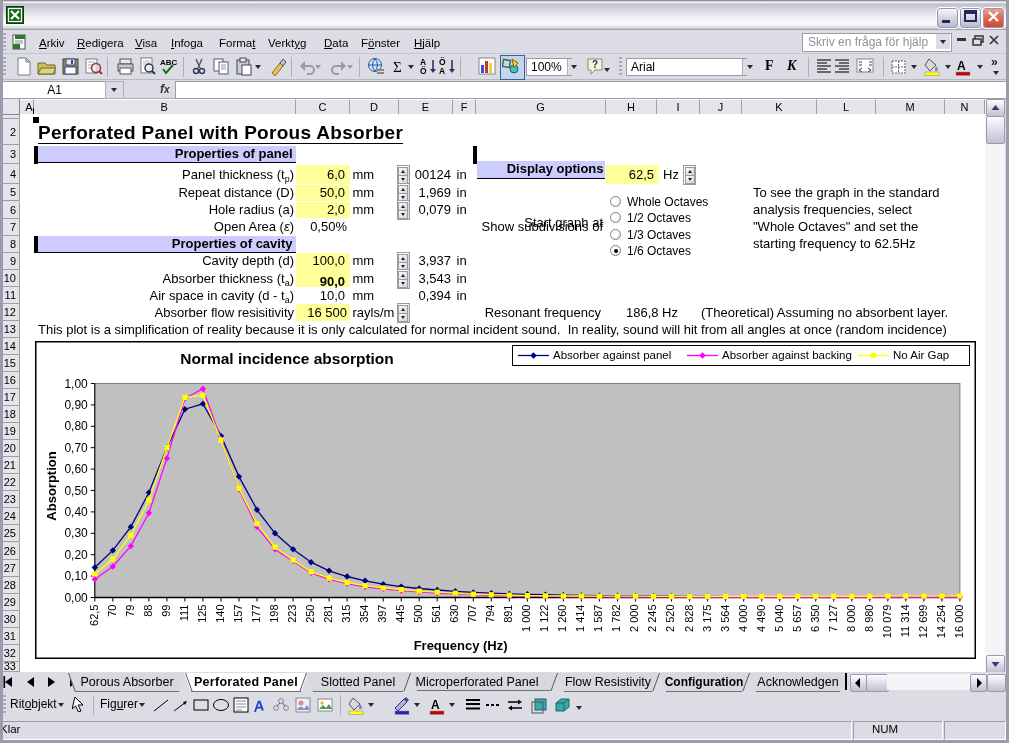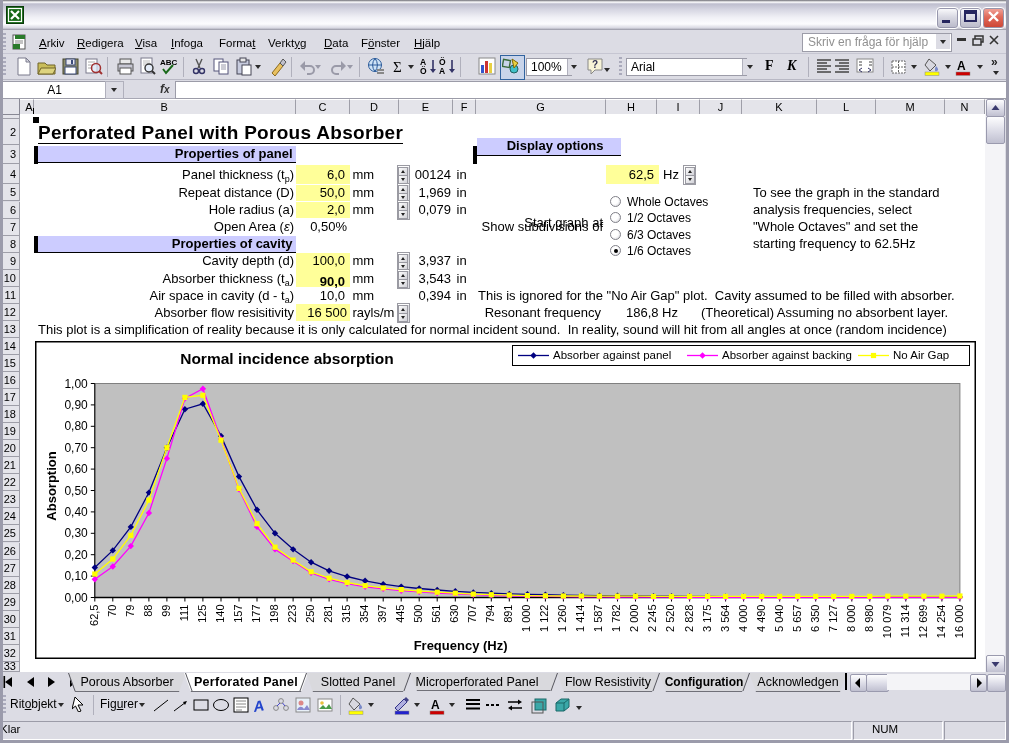--- a/index.html
+++ b/index.html
@@ -316,21 +316,21 @@
     <div class="rh abs" style="top:661.8px;height:9.2px">33</div>
 <div id="sheet" class="abs"></div>
 <div class="abs" style="left:38px;top:122px;font-size:19px;font-weight:bold;color:#000;white-space:nowrap;border-bottom:1.6px solid #000;padding-bottom:0px;line-height:21px;letter-spacing:0.3px">Perforated Panel with Porous Absorber</div>
     <div class="abs" style="left:33px;top:117px;width:6px;height:6px;background:#000"></div>
     <div class="abs" style="left:32.5px;top:108px;width:1.5px;height:6px;background:#000"></div>
     <div class="abs blkL" style="left:34px;top:145.5px;width:3.5px;height:18px"></div>
     <div class="band abs" style="left:37.5px;top:145.5px;width:255px;height:16.5px;line-height:16.5px;padding-right:3px">Properties of panel</div>
     <div class="abs blkL" style="left:34px;top:236px;width:3.5px;height:17px"></div>
     <div class="band abs" style="left:37.5px;top:236px;width:255px;height:15.5px;line-height:15.5px;padding-right:3px">Properties of cavity</div>
     <div class="abs blkL" style="left:473px;top:145.5px;width:3.5px;height:18px"></div>
-    <div class="band abs" style="left:476.5px;top:138px;width:127px;height:16.5px;line-height:16.5px;padding-right:17px">Display options</div>
+    <div class="band abs" style="left:476.5px;top:161px;width:127px;height:16.5px;line-height:16.5px;padding-right:1px">Display options</div>
     <div class="yc abs" style="left:296px;top:164.5px;width:54px;height:19.5px"></div>
     <div class="yc abs" style="left:296px;top:184.5px;width:54px;height:16.5px"></div>
     <div class="yc abs" style="left:296px;top:201.5px;width:54px;height:16.5px"></div>
     <div class="yc abs" style="left:296px;top:253px;width:54px;height:16.5px"></div>
     <div class="yc abs" style="left:296px;top:270px;width:54px;height:16.5px"></div>
     <div class="yc abs" style="left:296px;top:304px;width:54px;height:16.5px"></div>
     <div class="yc abs" style="left:606px;top:164.5px;width:53px;height:19.5px"></div>
     <div class="abs s13" style="right:715px;top:166.5px;font-size:13px;font-weight:normal;line-height:16px;">Panel thickness (t<sub>p</sub>)</div>
     <div class="abs s13" style="right:715px;top:185.0px;font-size:13px;font-weight:normal;line-height:16px;">Repeat distance (D)</div>
     <div class="abs s13" style="right:715px;top:202.2px;font-size:13px;font-weight:normal;line-height:16px;">Hole radius (a)</div>
@@ -396,29 +396,28 @@
     </div>
     <div class="abs s13" style="right:406px;top:166.5px;font-size:13px;font-weight:normal;line-height:16px;margin-top:48px;">Start graph at</div>
     <div class="abs s13" style="right:355px;top:166.5px;font-size:13px;font-weight:normal;line-height:16px;">62,5</div>
     <div class="abs s13" style="left:663px;top:166.5px;font-size:13px;font-weight:normal;line-height:16px;">Hz</div>
     <div class="abs s13" style="right:406px;top:219.4px;font-size:13px;font-weight:normal;line-height:16px;">Show subdivisions of</div>
     <div class="radio abs" style="left:610px;top:195.5px"></div>
     <div class="rlab abs" style="left:627px;top:194.5px">Whole Octaves</div>
     <div class="radio abs" style="left:610px;top:212px"></div>
     <div class="rlab abs" style="left:627px;top:211px">1/2 Octaves</div>
     <div class="radio abs" style="left:610px;top:228.5px"></div>
-    <div class="rlab abs" style="left:627px;top:227.5px">6/3 Octaves</div>
+    <div class="rlab abs" style="left:627px;top:227.5px">1/3 Octaves</div>
     <div class="radio abs" style="left:610px;top:245px"></div>
     <div class="rdot abs" style="left:614px;top:249px"></div>
     <div class="rlab abs" style="left:627px;top:244px">1/6 Octaves</div>
     <div class="abs s13" style="left:753px;top:185.3px;font-size:13px;font-weight:normal;line-height:16px;">To see the graph in the standard</div>
     <div class="abs s13" style="left:753px;top:202.3px;font-size:13px;font-weight:normal;line-height:16px;">analysis frequencies, select</div>
     <div class="abs s13" style="left:753px;top:219.3px;font-size:13px;font-weight:normal;line-height:16px;">"Whole Octaves" and set the</div>
     <div class="abs s13" style="left:753px;top:236.3px;font-size:13px;font-weight:normal;line-height:16px;">starting frequency to 62.5Hz</div>
-    <div class="abs s13" style="left:478px;top:287.6px;font-size:13px;font-weight:normal;line-height:16px;">This is ignored for the "No Air Gap" plot.&nbsp; Cavity assumed to be filled with absorber.</div>
     <div class="abs s13" style="right:408px;top:304.6px;font-size:13px;font-weight:normal;line-height:16px;">Resonant frequency</div>
     <div class="abs s13" style="right:331px;top:304.6px;font-size:13px;font-weight:normal;line-height:16px;">186,8 Hz</div>
     <div class="abs s13" style="left:38px;top:321.6px;font-size:13px;font-weight:normal;line-height:16px;">This plot is a simplification of reality because it is only calculated for normal incident sound.&nbsp; In reality, sound will hit from all angles at once (random incidence)</div>
     <div class="abs s13" style="left:701px;top:304.6px;font-size:13px;font-weight:normal;line-height:16px;">(Theoretical) Assuming no absorbent layer.</div>
     <svg width="941" height="318" viewBox="0 0 941 318" style="position:absolute;left:35px;top:341px;font-family:'Liberation Sans',sans-serif">
       <rect x="0.75" y="0.75" width="939.5" height="316.5" fill="#ffffff" stroke="#000000" stroke-width="1.5"></rect>
       <rect x="59.8" y="42.5" width="865.1" height="214" fill="#c0c0c0" stroke="#808080" stroke-width="1"></rect>
       <line x1="55.8" y1="256.5" x2="59.8" y2="256.5" stroke="#000"></line>
       <text x="52.8" y="260.5" font-size="12" text-anchor="end" fill="#000">0,00</text>
       <line x1="55.8" y1="235.1" x2="59.8" y2="235.1" stroke="#000"></line>

